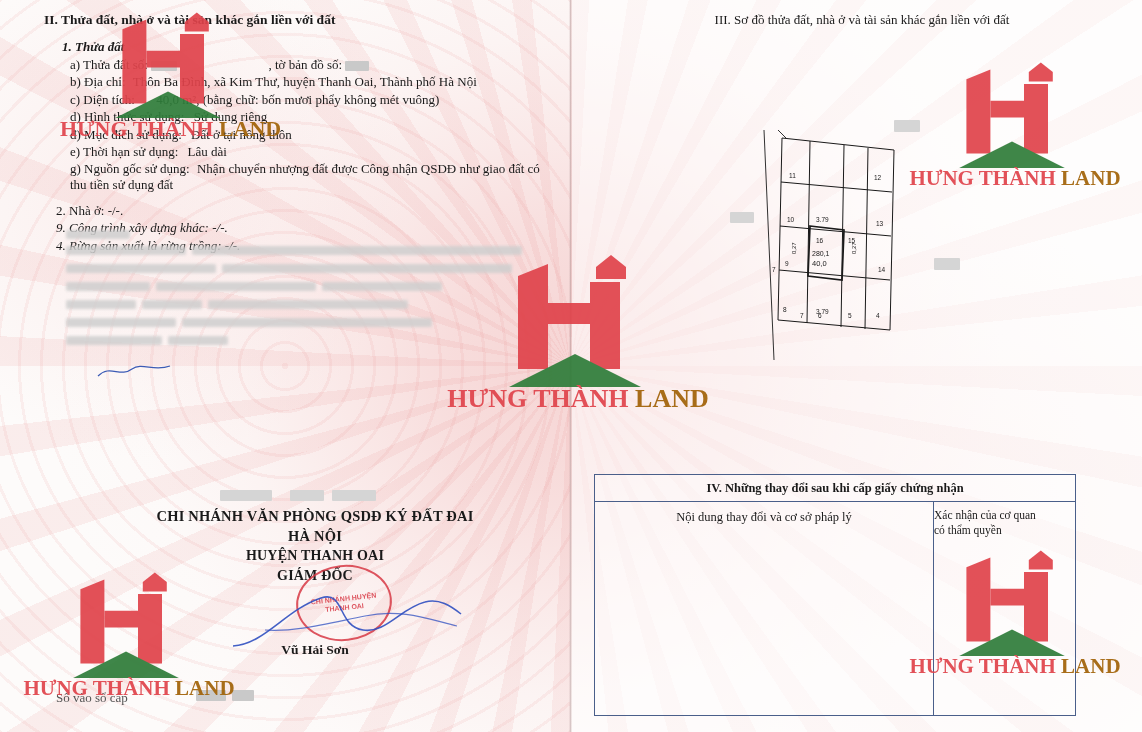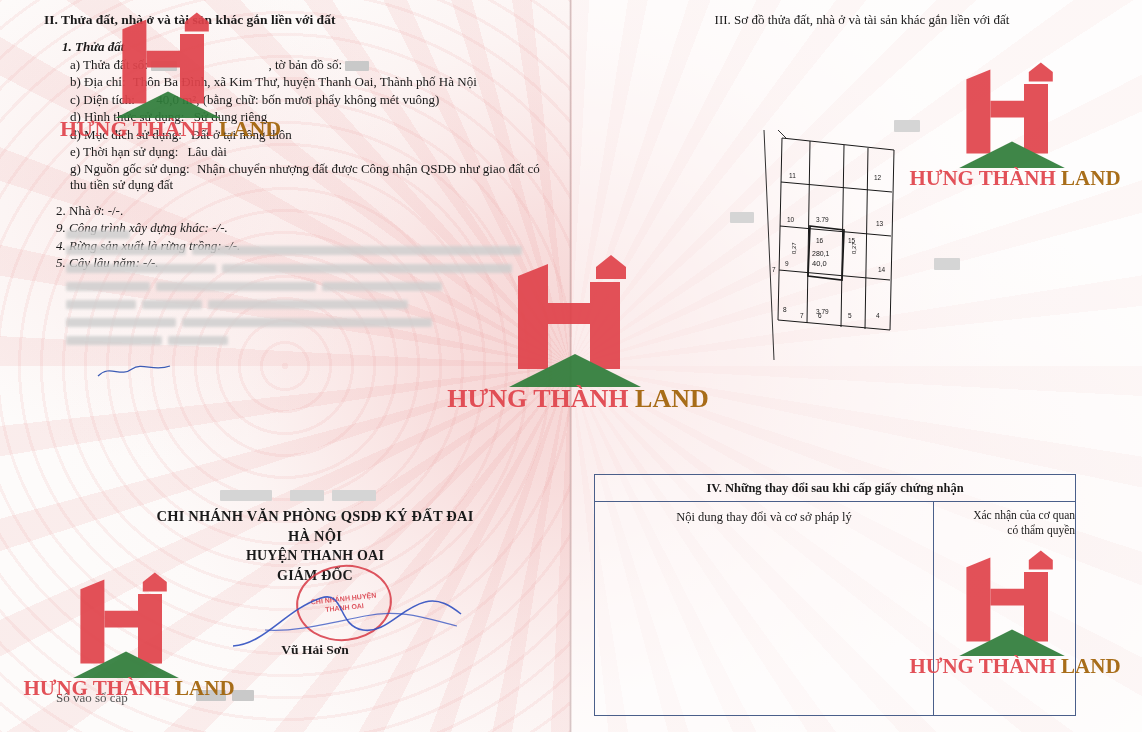--- a/index.html
+++ b/index.html
@@ -101,21 +101,21 @@
     border:1.3px solid #4a5f8a;
     background:rgba(255,255,255,0.35);
   }
   #sec4-head{
     height:26px;border-bottom:1.3px solid #4a5f8a;
     display:flex;align-items:center;justify-content:center;
     font-size:12.5px;font-weight:bold;
   }
   #sec4-cols{display:flex;height:213px;}
   #sec4-c1{flex:0 0 338px;border-right:1.3px solid #4a5f8a;padding-top:8px;text-align:center;font-size:12.5px;}
-  #sec4-c2{flex:1;padding-top:6px;text-align:right;font-size:11.5px;line-height:15px;}
+  #sec4-c2{flex:1;padding-top:6px;text-align:left;font-size:11.5px;line-height:15px;}
 
   
   .logo{position:absolute;pointer-events:none;}
   .logo .text{
     font-family:"Liberation Serif",serif;font-weight:bold;color:#e0434b;
     text-align:center;white-space:nowrap;
   }
   .logo .text .g{color:#a16207;}
   svg{display:block;}
   .wm-faint{opacity:.92;}
@@ -170,21 +170,20 @@
     </p>
 
     <p class="body-line indent" style="line-height:16px;">
       <span>g) Nguồn gốc sử dụng:</span>
       <span style="padding-left:4px;">Nhận chuyển nhượng đất được Công nhận QSDĐ như giao đất có thu tiền sử dụng đất</span>
     </p>
 
     <p class="body-line" style="margin-top:9px;">2. Nhà ở: -/-.</p>
     <p class="body-line it">9. Công trình xây dựng khác: -/-.</p>
     <p class="body-line it">4. Rừng sản xuất là rừng trồng: -/-.</p>
-    <p class="body-line it">5. Cây lâu năm: -/-.</p>
   </div>
 
   <div id="blurred-block">
     <div class="blur-row" style="left:0;top:2px;width:64px;"></div>
     <div class="blur-row" style="left:0;top:18px;width:120px;"></div>
     <div class="blur-row" style="left:126px;top:18px;width:330px;"></div>
     <div class="blur-row" style="left:0;top:36px;width:150px;"></div>
     <div class="blur-row" style="left:156px;top:36px;width:290px;"></div>
     <div class="blur-row" style="left:0;top:54px;width:84px;"></div>
     <div class="blur-row" style="left:90px;top:54px;width:160px;"></div>

